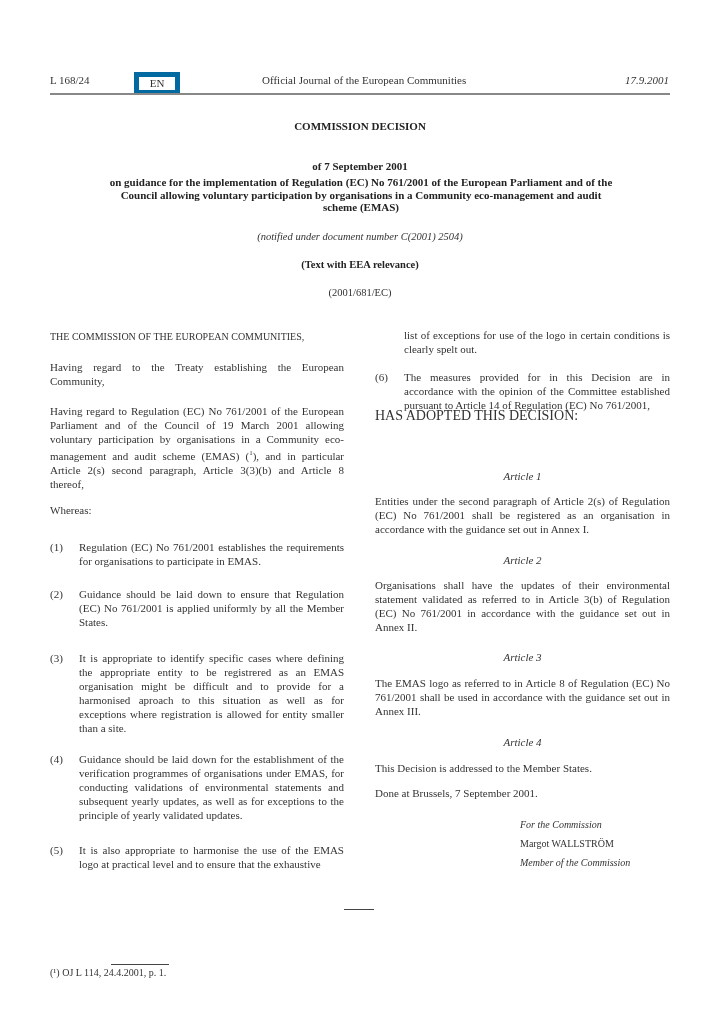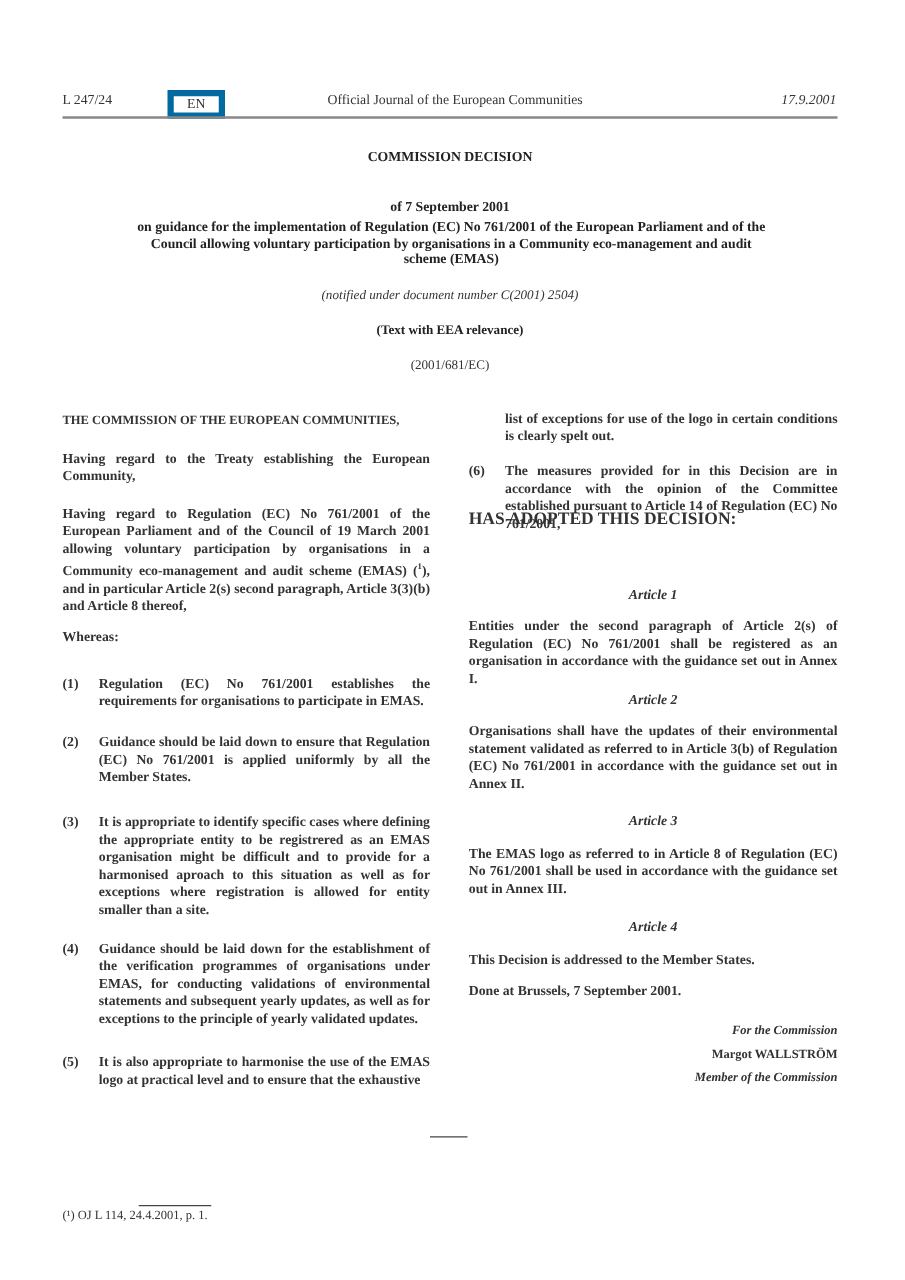--- a/index.html
+++ b/index.html
@@ -18,40 +18,40 @@
 
   .center { left: 100px; width: 520px; text-align: center; }
   .title-b { font-weight: bold; font-size: 11px; color: #222; line-height: 13px; }
   #title { top: 120px; }
   #subtitle-date { top: 160px; }
   #subject { top: 176px; left: 108px; width: 506px; line-height: 12.5px; }
   #notified { top: 231px; font-style: italic; font-size: 10.5px; }
   #eea { top: 259px; font-weight: bold; font-size: 10.5px; color: #222; }
   #docref { top: 287px; font-size: 10.5px; }
 
-  .col { font-size: 11px; line-height: 14px; color: #333; font-weight: bold; }
+  .col { font-size: 11px; line-height: 14px; color: #333; }
   .lcol { left: 50px; width: 294px; }
   .rcol { left: 375px; width: 295px; }
   .just { text-align: justify; }
   .recital-num { position: absolute; left: 0; top: 0; }
   .recital-text { margin-left: 29px; text-align: justify; }
   .rec { position: absolute; }
   .art-head { text-align: center; font-style: italic; }
-  .sig { text-align: right; }
+  .sig { text-align: left; }
   .sig-i { font-style: italic; }
 
   #footnote-rule-center { left: 344px; top: 909px; width: 30px; height: 1px; background: #444; }
   #footnote-rule { left: 111px; top: 964px; width: 58px; height: 1px; background: #444; }
   #footnote { left: 50px; top: 966px; font-size: 10px; line-height: 13px; }
   sup { font-size: 7px; }
 </style>
 </head>
 <body>
 
-<div class="abs hdr" id="hdr-ref">L 247/24</div>
+<div class="abs hdr" id="hdr-ref">L 168/24</div>
 <div class="abs" id="hdr-lang">EN</div>
 <div class="abs hdr" id="hdr-journal">Official Journal of the European Communities</div>
 <div class="abs hdr" id="hdr-date">17.9.2001</div>
 <div class="abs" id="hdr-rule"></div>
 
 <div class="abs center title-b" id="title">COMMISSION DECISION</div>
 <div class="abs center title-b" id="subtitle-date">of 7 September 2001</div>
 <div class="abs center title-b" id="subject">on guidance for the implementation of Regulation (EC) No 761/2001 of the European Parliament and of the Council allowing voluntary participation by organisations in a Community eco-management and audit scheme (EMAS)</div>
 <div class="abs center" id="notified">(notified under document number C(2001) 2504)</div>
 <div class="abs center" id="eea">(Text with EEA relevance)</div>

